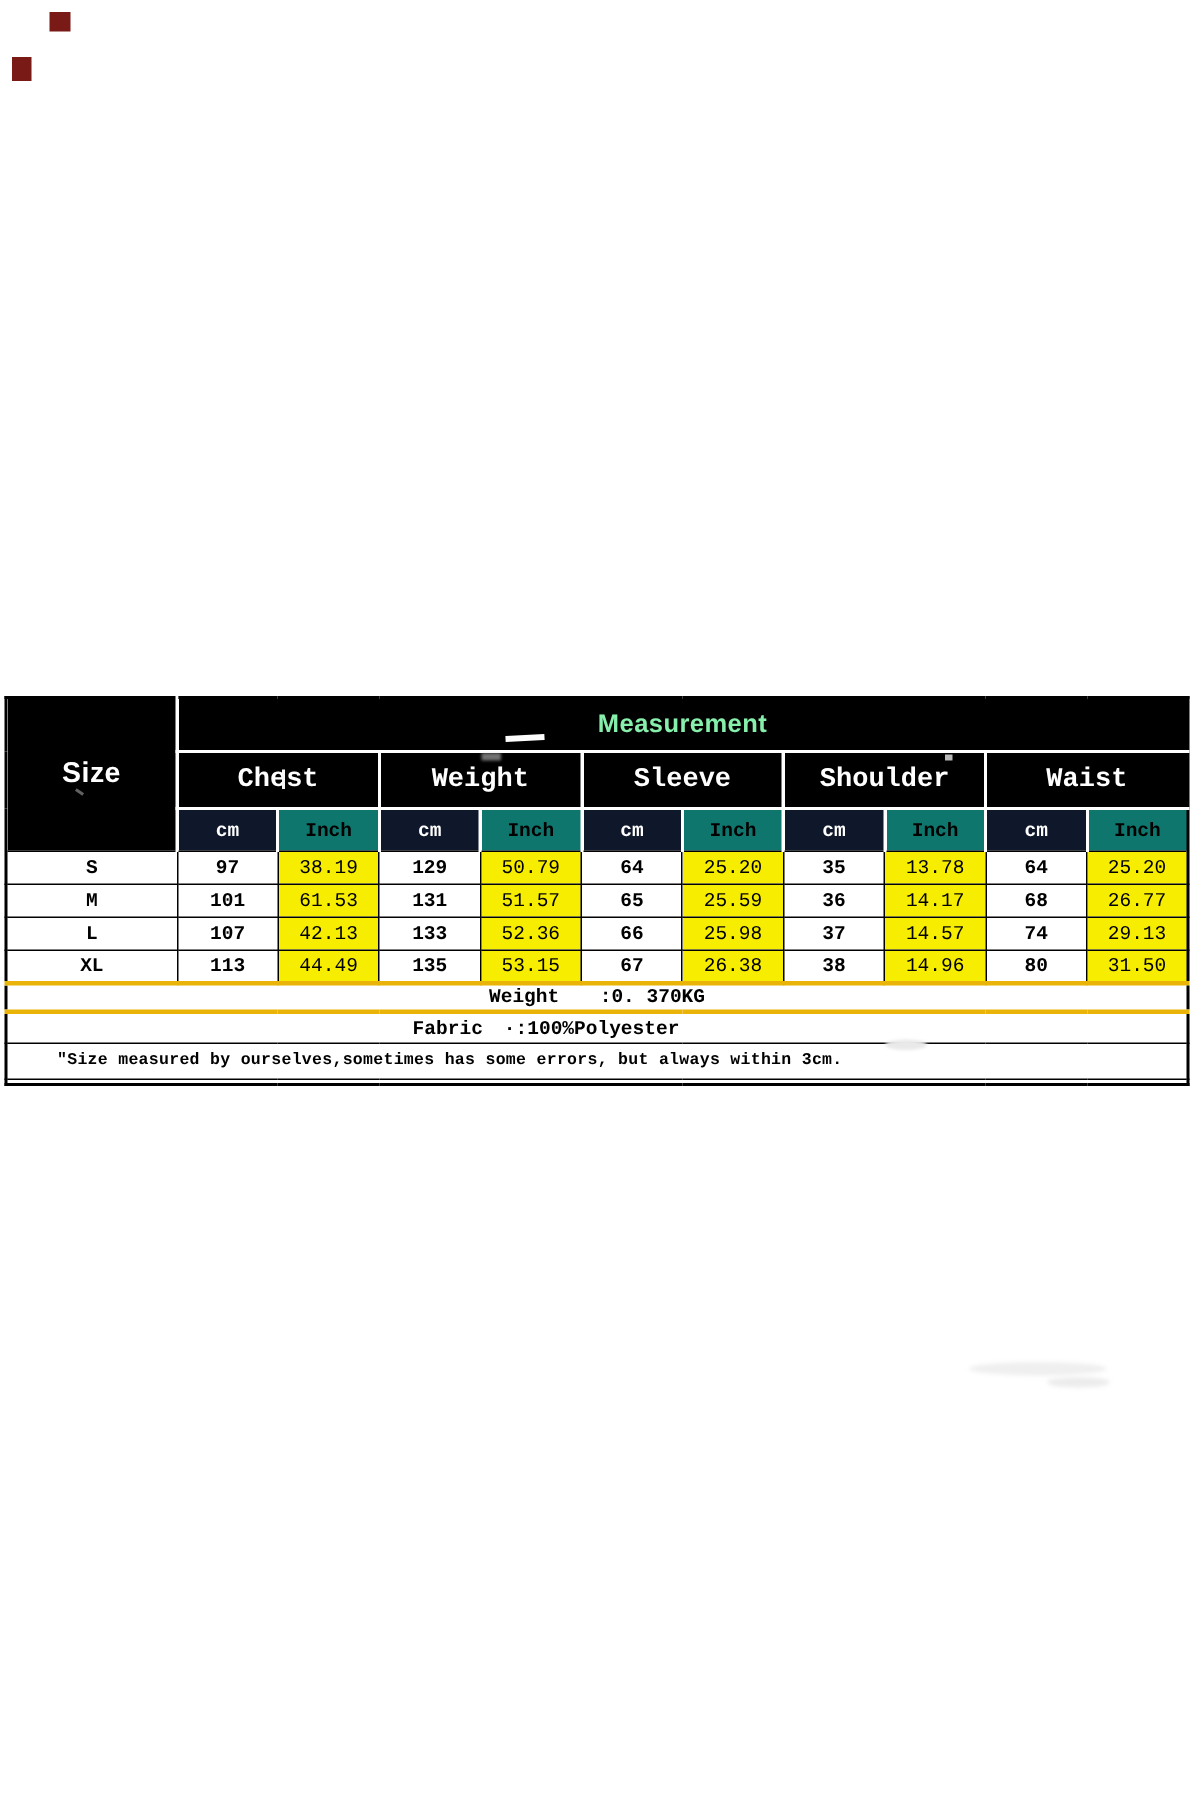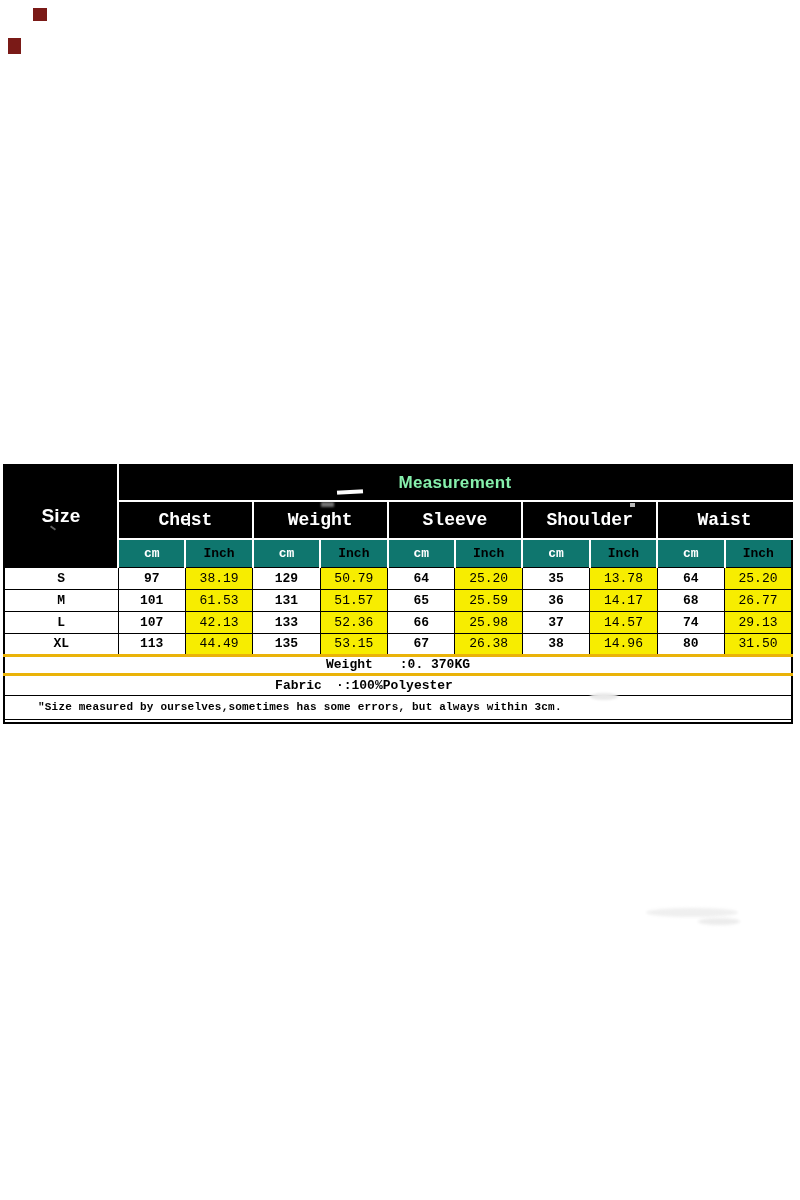--- a/index.html
+++ b/index.html
@@ -53,21 +53,21 @@
     font-weight:bold;font-size:18px;
     border:2px solid #fff;
     text-align:center;
   }
   td.group-cell.last{border-right-color:#000;}
   td.unit{
     font-family:"Liberation Mono","DejaVu Sans Mono",monospace;
     font-weight:bold;font-size:13px;
     border:2px solid #fff;border-bottom:1px solid #000;
   }
-  td.unit.cm{background:#0f766e;color:#fff;}
+  td.unit.cm{background:#0f172a;color:#fff;}
   td.unit.inch{background:#0f766e;color:#000;}
   td.unit.last{border-right-color:#000;}
 
   
   tr.r-data{height:22px;}
   tr.r-data td{
     font-family:"Liberation Mono","DejaVu Sans Mono",monospace;
     font-size:13px;border:1px solid #000;background:#fff;color:#000;
   }
   tr.r-data td.sz{font-weight:bold;}

